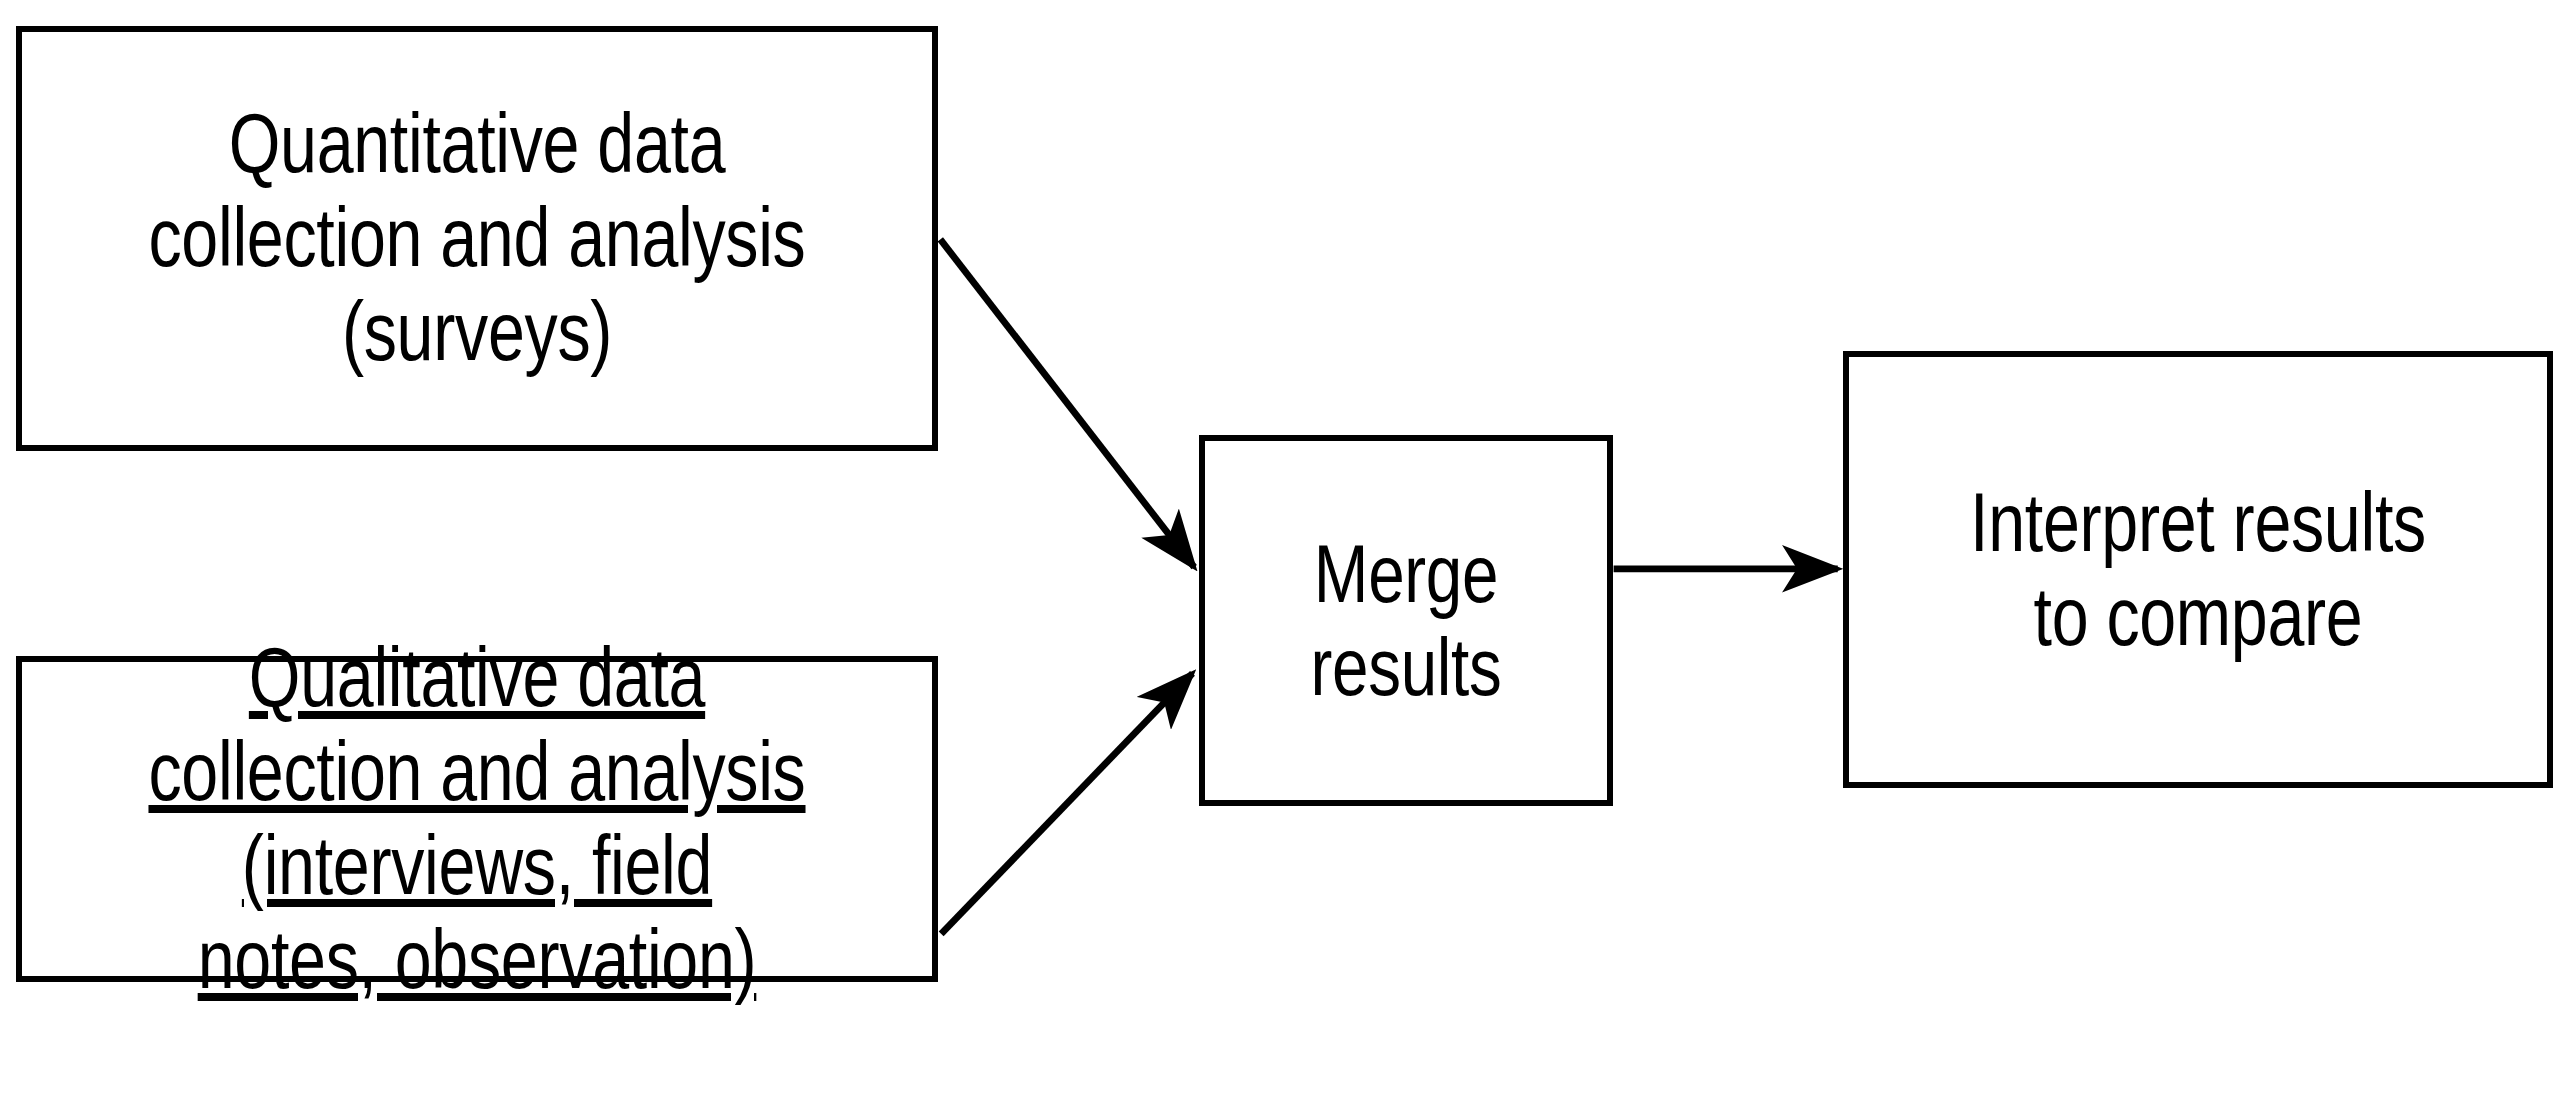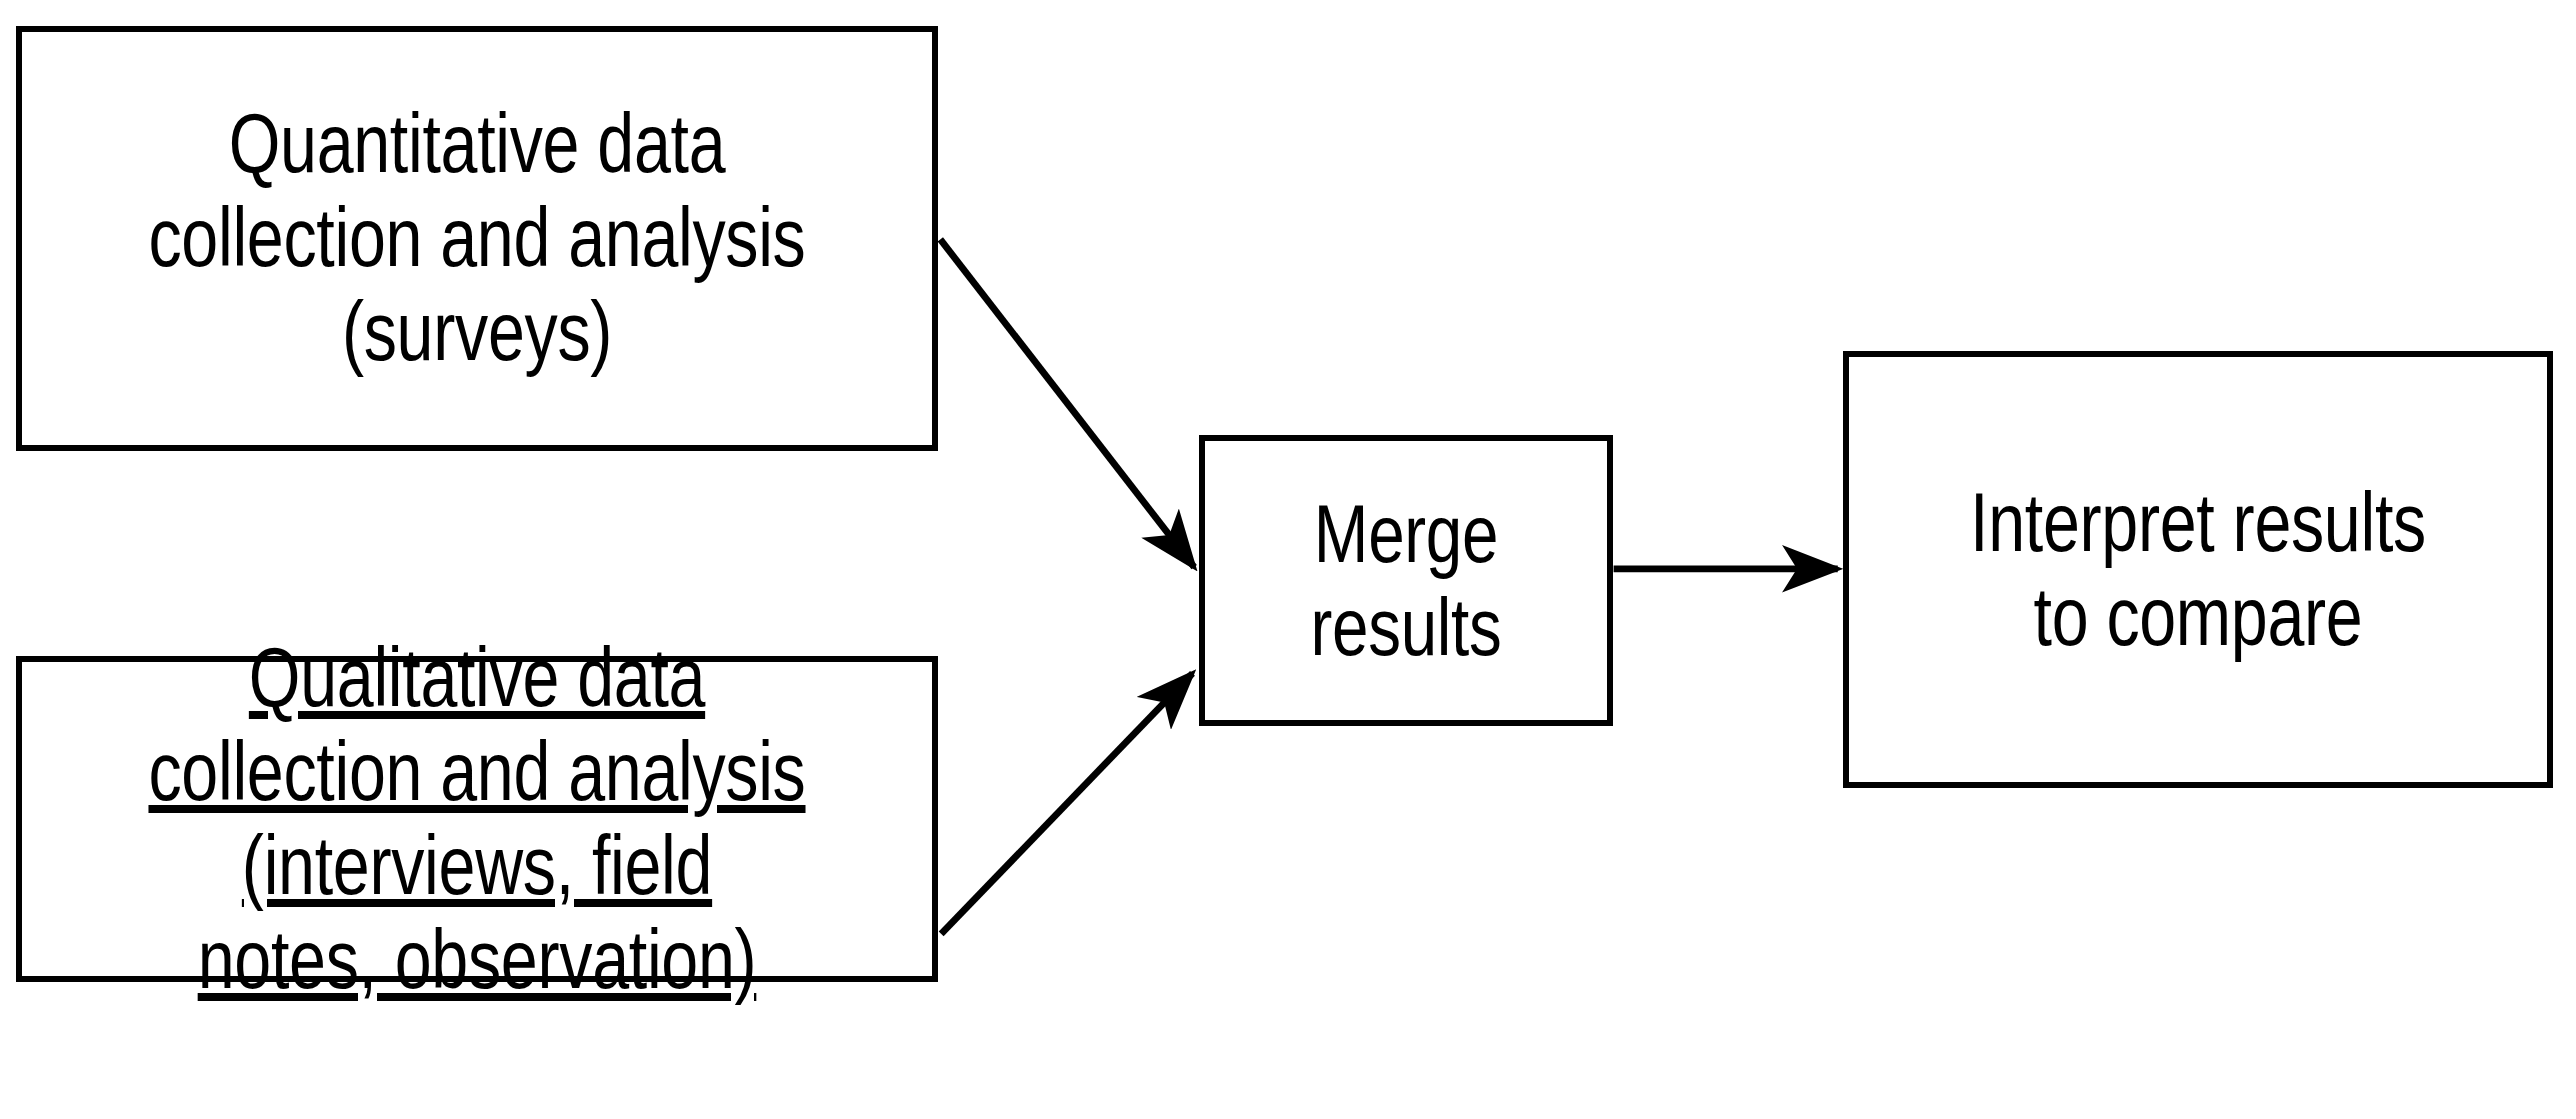--- a/index.html
+++ b/index.html
@@ -33,21 +33,21 @@
     font-weight: 400;
     letter-spacing: -0.4px;
     transform: scaleX(0.80);
     transform-origin: center center;
     white-space: pre-line;
     width: 125%;
   }
   
   #node-quant   { left: 16px;   top: 25.5px;   width: 922px; height: 425px; }
   #node-qual    { left: 16px;   top: 656px;  width: 922px; height: 326px; text-decoration: underline; }
-  #node-merge   { left: 1199px; top: 435px;  width: 414px;  height: 291px; }
+  #node-merge   { left: 1199px; top: 435px;  width: 414px;  height: 371px; }
   #node-interp  { left: 1843px; top: 351px;  width: 710px;  height: 437px; }
 
   #node-merge .node-label { font-size: 82px; }
 
   svg.connectors {
     position: absolute;
     left: 0;
     top: 0;
     width: 2576px;
     height: 1119px;

